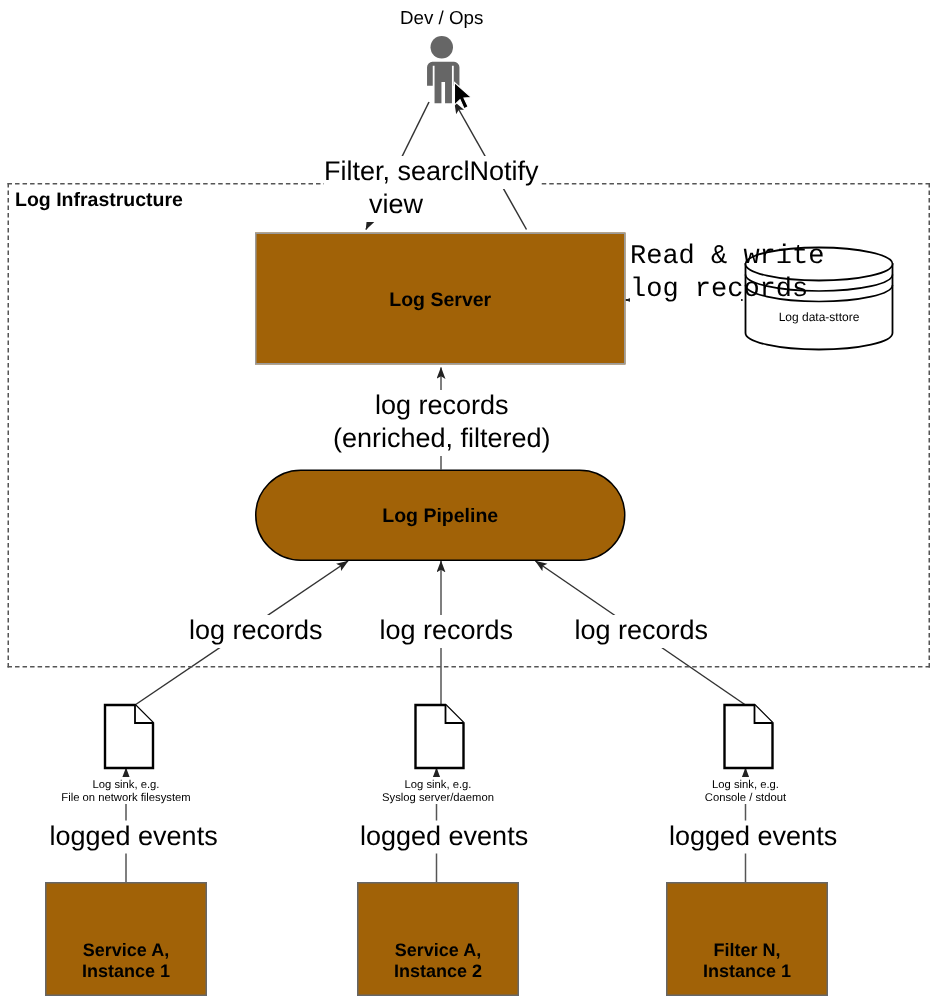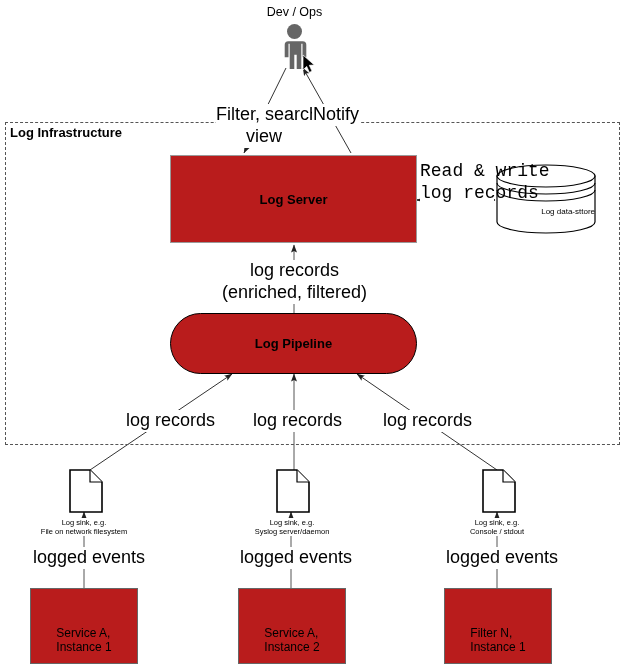--- a/index.html
+++ b/index.html
@@ -46,43 +46,43 @@
     font-size: 13px;
     font-weight: bold;
   }
   .t-edge {
     font-size: 18px;
     font-weight: normal;
   }
   .t-small {
     font-size: 8px;
     font-weight: normal;
-    text-align: right;
   }
   .t-tiny {
     font-size: 7.5px;
     font-weight: normal;
   }
   .t-box {
     font-size: 12px;
-    font-weight: normal;
+    font-weight: bold;
     margin-top: 28px;
   }
   .t-actor {
     font-size: 12.5px;
     font-weight: normal;
   }
   
   .node {
     position: absolute;
     box-sizing: border-box;
-    background: #b91c1c;
+    background: #a16207;
     display: flex;
     align-items: center;
     justify-content: center;
+    text-align: center;
   }
   .node.rect-gray {
     border: 1px solid #9a9a9a;
   }
   .node.rect-dark {
     border: 1px solid #666666;
   }
   .node.pill {
     border: 1px solid #000000;
     border-radius: 999px;

